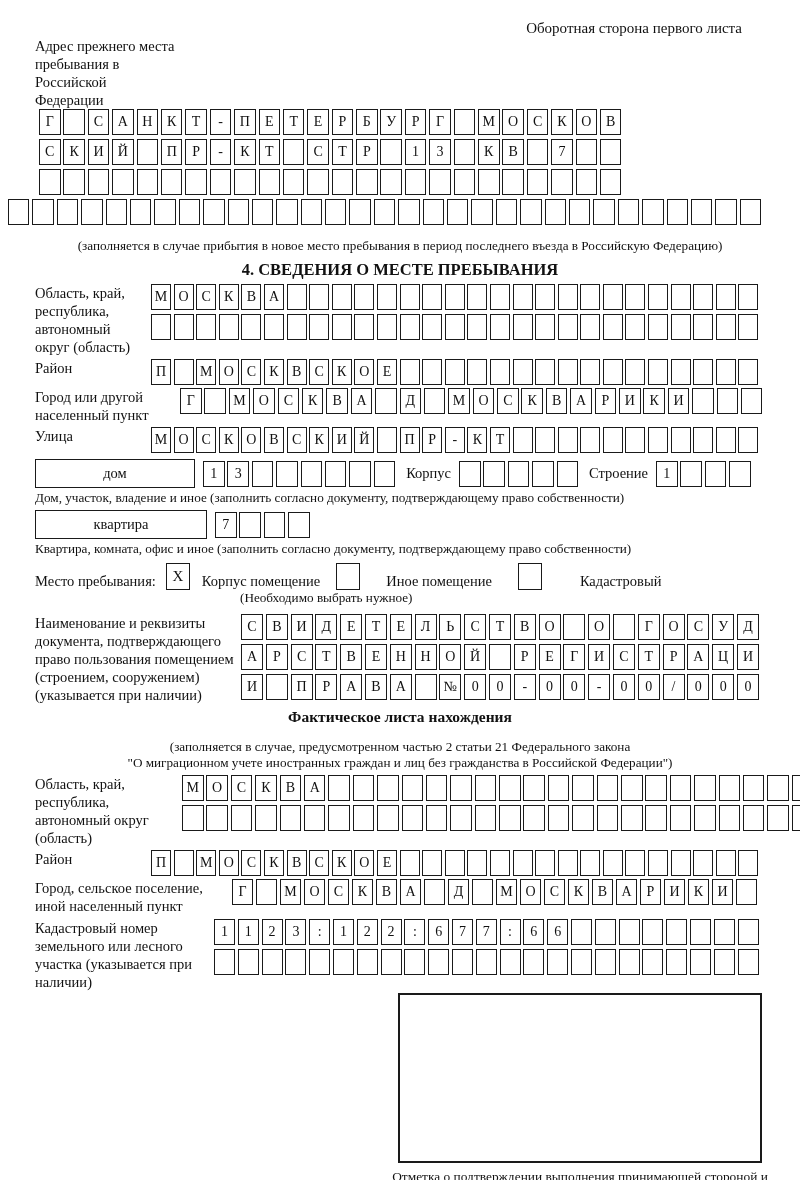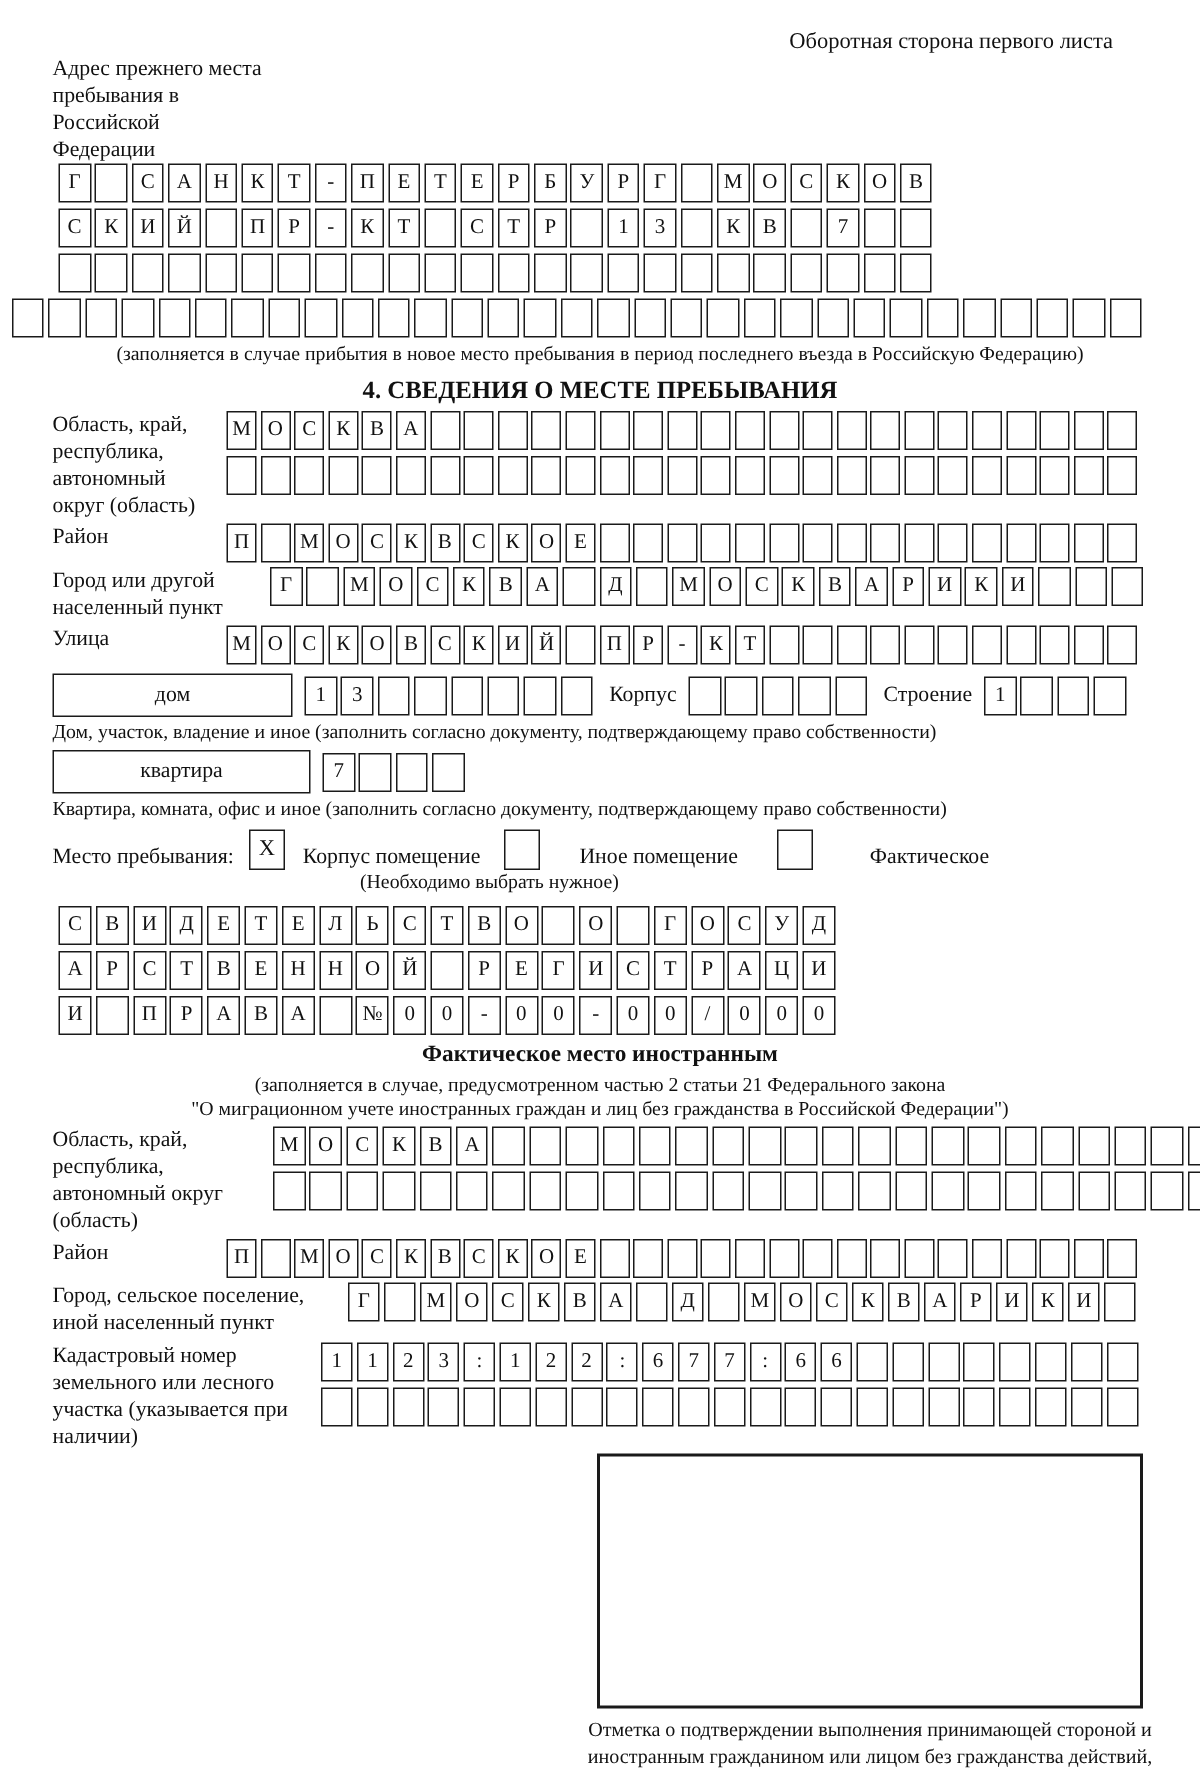--- a/index.html
+++ b/index.html
@@ -30,21 +30,21 @@
     display:flex;align-items:center;justify-content:center;
     font-size:14px;line-height:1;margin-right:2.9px;
   }
   .c24 .cell{width:21.5px;margin-right:2.9px;}
   .c31 .cell{width:21.4px;margin-right:3px;}
   .c27 .cell{width:20px;margin-right:2.6px;}
   .c21 .cell{width:22px;margin-right:2.8px;}
   .c23 .cell{width:21px;margin-right:2.8px;}
   .c22 .cell{width:21px;margin-right:3px;}
   .fine{font-size:13.2px;line-height:16px;}
-  .note-center{text-align:center;margin-top:3px;}
+  .note-center{text-align:center;margin-top:13px;}
   .sec-title{margin-top:6px;text-align:center;font-size:16.5px;font-weight:bold;}
   .sub-title{margin-top:4px;text-align:center;font-size:15.5px;font-weight:bold;}
   .mt16{flex-direction:column;}
   .mt8{margin-top:8px;}
   .mt6{margin-top:6px;}
   .mt4{margin-top:4px;}
   .mt3{margin-top:3px;}
   .mt2{margin-top:2px;}
   .wide-box{
     box-sizing:border-box;border:1.6px solid #1a1a1a;height:29px;flex:none;
@@ -404,25 +404,26 @@
   </div>
   <div class="fine caption-left mt2">Квартира, комната, офис и иное (заполнить согласно документу, подтверждающему право собственности)</div>
 
   <div class="stayrow mt6">
     <span class="stay-lbl">Место пребывания:</span>
     <span class="chk">X</span>
     <span class="opt-lbl" style="margin-left:12px;">Корпус помещение</span>
     <span class="chk" style="margin-left:16px;"></span>
     <span class="opt-lbl" style="margin-left:26px;">Иное помещение</span>
     <span class="chk" style="margin-left:26px;"></span>
-    <span class="opt-lbl" style="margin-left:38px;">Фактическое</span>
+    <span class="opt-lbl" style="margin-left:38px;">Кадастровый</span>
   </div>
   <div class="fine need-note">(Необходимо выбрать нужное)</div>
 
   <div class="frow mt8">
+    <div class="lbl lbl-w202">Наименование и реквизиты документа, подтверждающего право пользования помещением (строением, сооружением) (указывается при наличии)</div>
     <div class="cellcol">
       <div class="cells c21">
           <div class="cell">С</div>
           <div class="cell">В</div>
           <div class="cell">И</div>
           <div class="cell">Д</div>
           <div class="cell">Е</div>
           <div class="cell">Т</div>
           <div class="cell">Е</div>
           <div class="cell">Л</div>
@@ -482,21 +483,21 @@
           <div class="cell">0</div>
           <div class="cell">0</div>
           <div class="cell">/</div>
           <div class="cell">0</div>
           <div class="cell">0</div>
           <div class="cell">0</div>
         </div>
     </div>
   </div>
 
-  <div class="sub-title">Фактическое место иностранным</div>
+  <div class="sub-title">Фактическое листа нахождения</div>
   <div class="fine note-center">(заполняется в случае, предусмотренном частью 2 статьи 21 Федерального закона</div>
   <div class="fine note-center" style="margin-top:0;">"О миграционном учете иностранных граждан и лиц без гражданства в Российской Федерации")</div>
 
   <div class="frow mt4">
     <div class="lbl lbl-w143">Область, край, республика, автономный округ (область)</div>
     <div class="cellcol">
       <div class="cells c24">
           <div class="cell">М</div>
           <div class="cell">О</div>
           <div class="cell">С</div>

